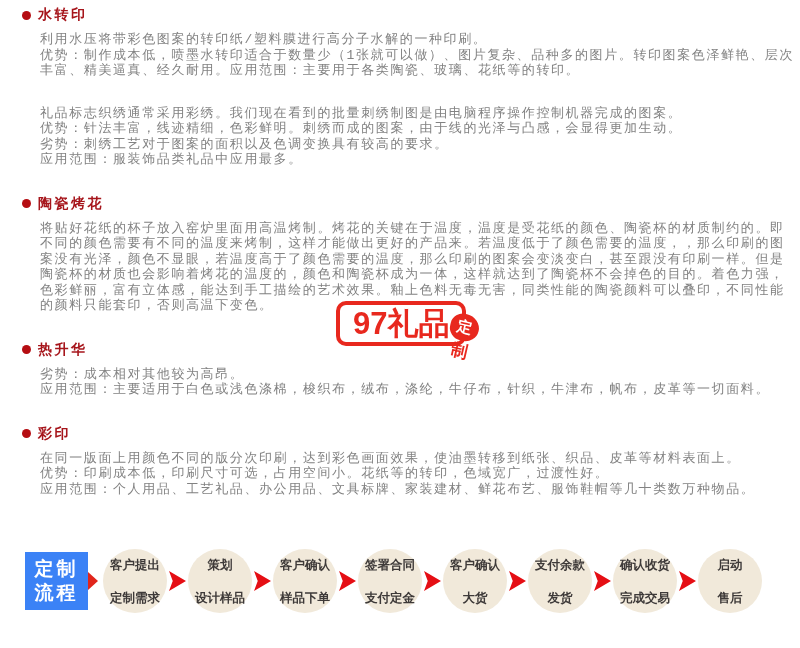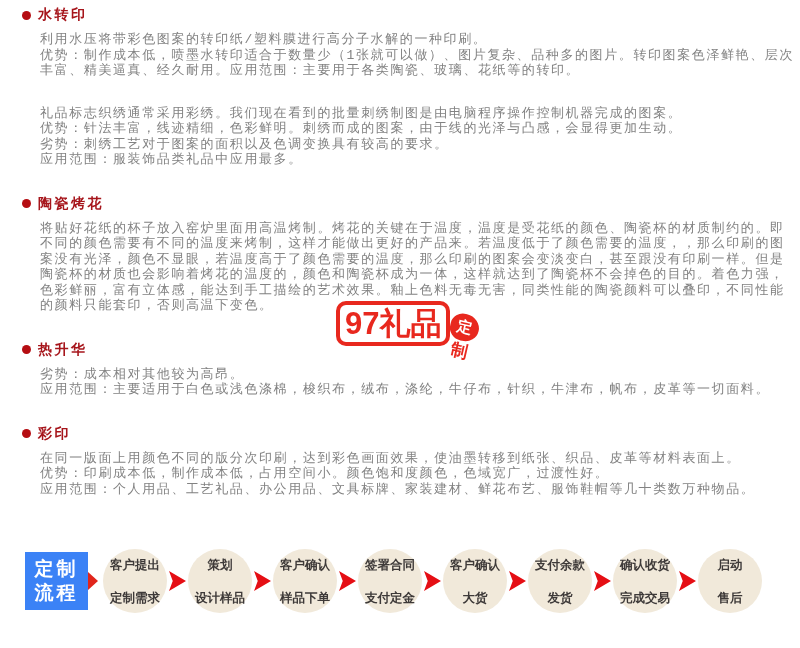--- a/index.html
+++ b/index.html
@@ -13,21 +13,21 @@
   .bullet{width:9px;height:9px;border-radius:50%;background:#b50d12;flex:0 0 auto;}
   .sec-title{color:#a6151b;font-size:14px;font-weight:bold;letter-spacing:2.5px;}
   .sec-body{margin:0 4px 0 40px;color:#828282;font-size:13px;line-height:15.5px;letter-spacing:1.6px;font-family:Liberation Mono, monospace;}
   .sec-body p{margin:0;}
 
   
   .wm-logo{
     position:absolute;left:336px;top:301px;
     border:4px solid #e8281e;border-radius:10px;
     color:#e8281e;font-size:31px;font-weight:bold;
-    padding:0 5px;line-height:37px;letter-spacing:0px;
+    padding:0 13px;line-height:37px;letter-spacing:0px;
     background:transparent;
   }
   .wm-seal{position:absolute;left:447px;top:314px;width:32px;height:54px;transform:rotate(13deg);}
   .seal-top{
     width:29px;height:27px;background:#e8281e;
     border-radius:46% 54% 50% 48%;
     color:#fff;font-size:15px;font-weight:bold;
     display:flex;align-items:center;justify-content:center;
   }
   .seal-bottom{
@@ -100,21 +100,21 @@
         <p>应用范围：主要适用于白色或浅色涤棉，梭织布，绒布，涤纶，牛仔布，针织，牛津布，帆布，皮革等一切面料。</p>
       </div>
     </div>
     <div class="section">
       <div class="sec-header">
         <span class="bullet"></span>
         <span class="sec-title">彩印</span>
       </div>
       <div class="sec-body">
         <p>在同一版面上用颜色不同的版分次印刷，达到彩色画面效果，使油墨转移到纸张、织品、皮革等材料表面上。</p>
-        <p>优势：印刷成本低，制作成本低，占用空间小。颜色饱和度颜色，色域宽广，过渡性好。</p>
+        <p>优势：印刷成本低，印刷尺寸可选，占用空间小。花纸等的转印，色域宽广，过渡性好。</p>
         <p>应用范围：个人用品、工艺礼品、办公用品、文具标牌、家装建材、鲜花布艺、服饰鞋帽等几十类数万种物品。</p>
       </div>
     </div>
   </div>
 
 <div class="wm-logo">97礼品</div>
 
 <div class="wm-seal">
   <div class="seal-top">定</div>
   <div class="seal-bottom">制</div>

